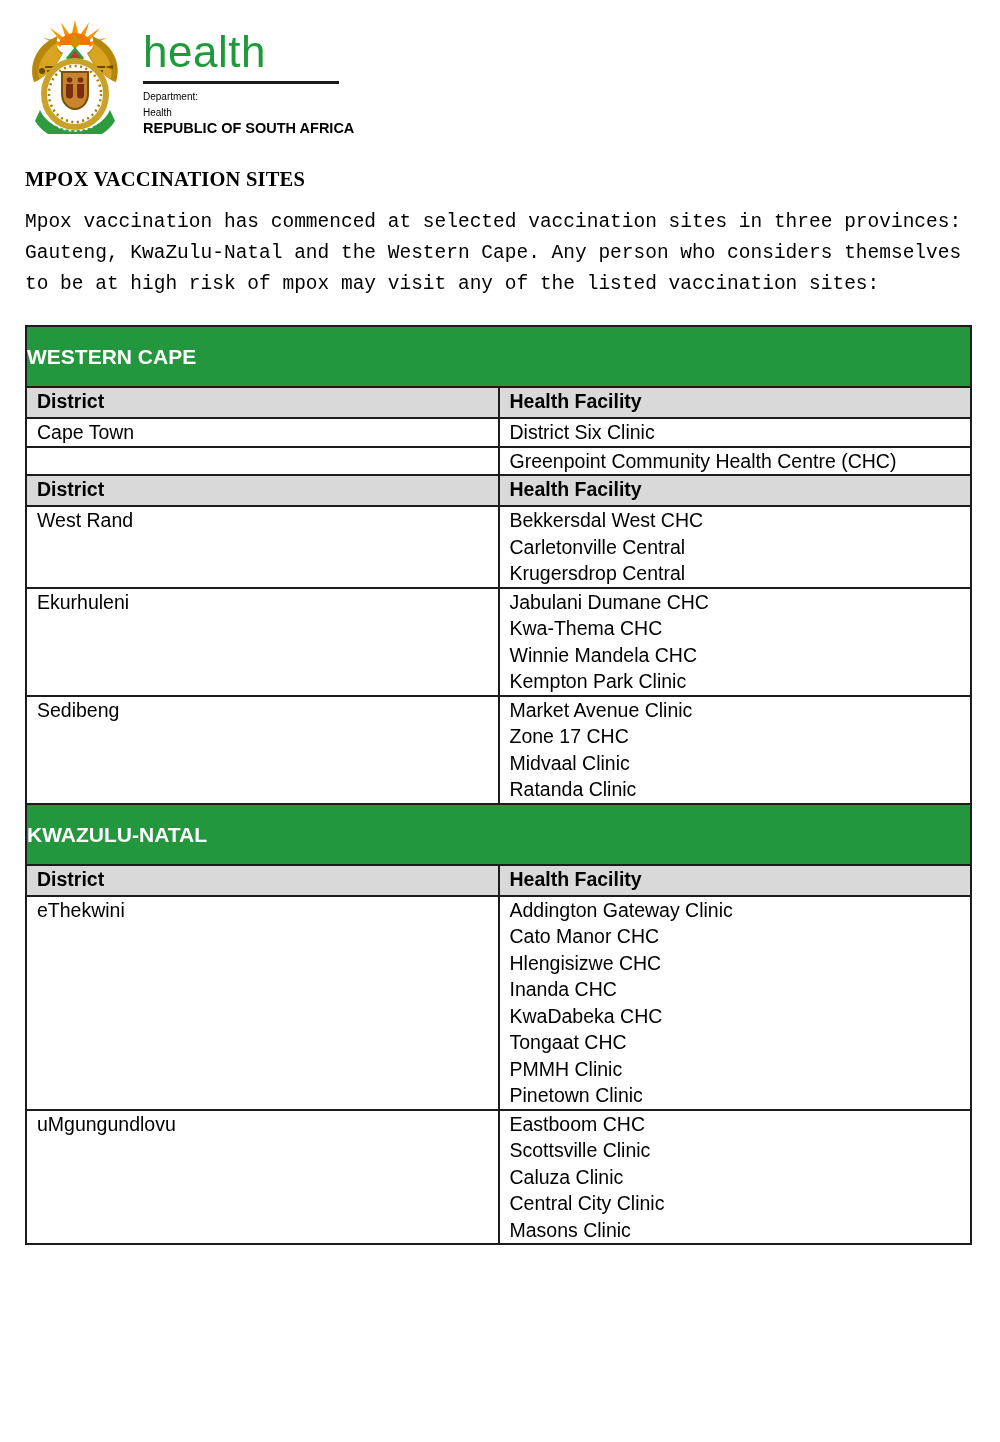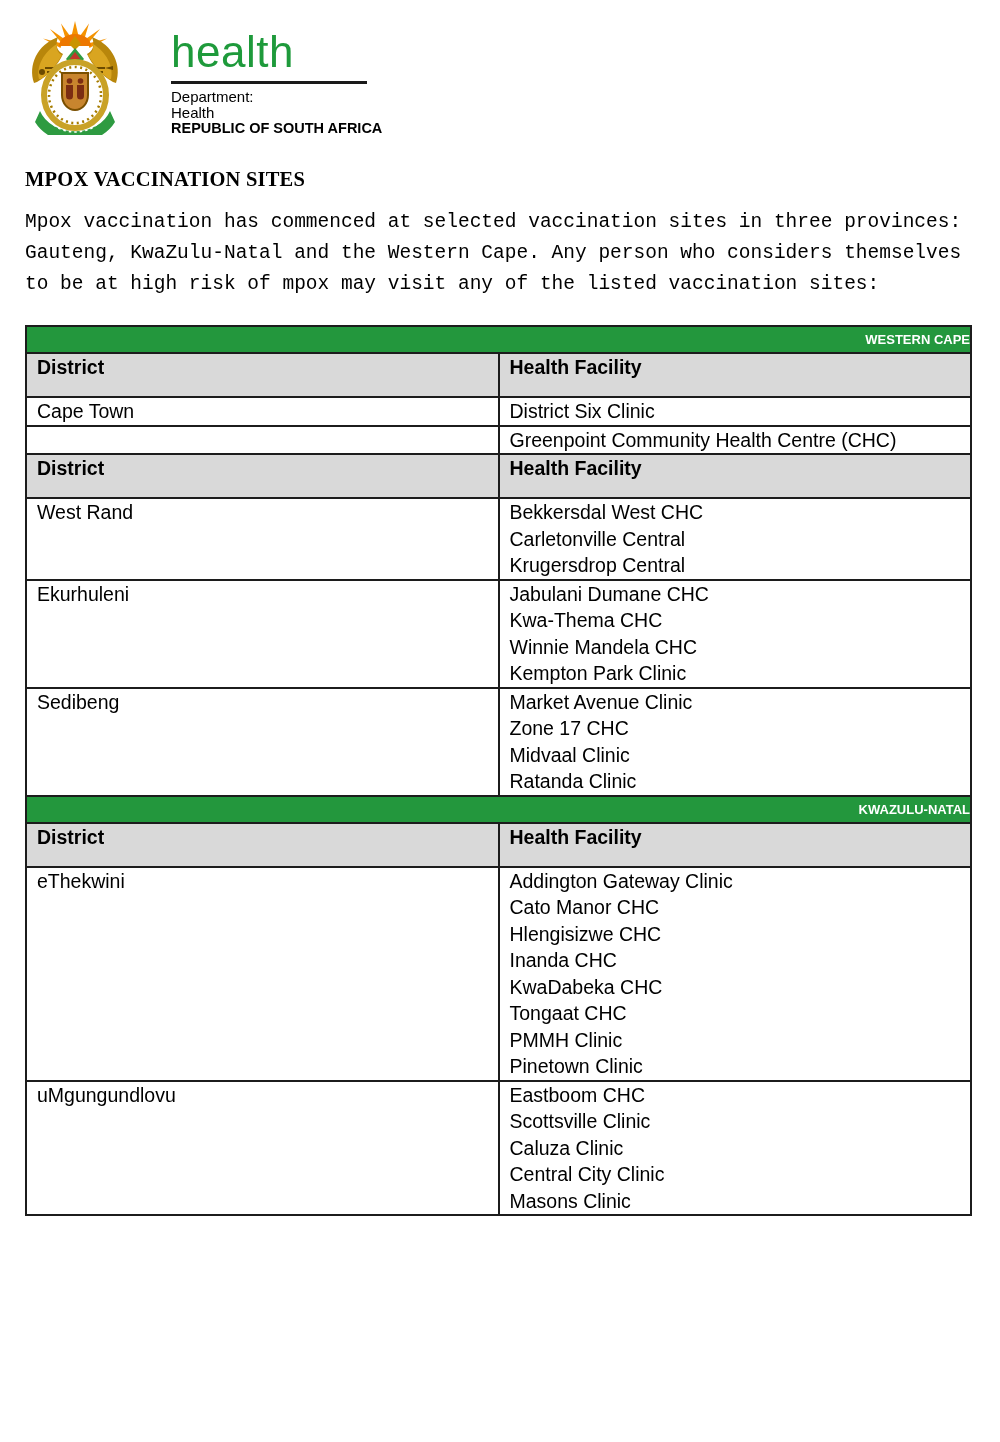--- a/index.html
+++ b/index.html
@@ -13,35 +13,35 @@
   html, body {
     margin: 0; padding: 0;
     width: 1000px; height: 1442px;
     background: #ffffff;
     color: #000000;
     font-family: "Liberation Sans", sans-serif;
   }
   .page { padding: 12px 28px 0 25px; }
 
   
-  .logo-row { display: flex; align-items: center; gap: 28px; }
+  .logo-row { display: flex; align-items: flex-start; }
   .emblem { width: 100px; height: 118px; flex: 0 0 auto; margin-top: 4px; }
   .brand-block { margin-left: 18px; padding-top: 18px; }
   .brand {
     font-size: 44px;
     line-height: 44px;
     color: var(--brand-green);
     letter-spacing: 0.5px;
   }
   .brand-rule {
     width: 196px; height: 3px;
     background: #1a1a1a;
     margin: 7px 0 5px 0;
   }
-  .dept { font-size: 15px; line-height: 15.5px; }
+  .dept { font-size: 10px; line-height: 15.5px; }
   .country { font-size: 14.5px; line-height: 16px; font-weight: bold; }
 
   
   .doc-title {
     margin: 32px 0 0 0;
     font-size: 20.5px;
     font-weight: bold;
     letter-spacing: 0.2px;
     font-family: Liberation Serif, serif;
   }
@@ -66,30 +66,30 @@
     vertical-align: top;
     padding: 0 10px;
     line-height: 26.5px;
     overflow: hidden;
   }
   td.col-district { width: 387px; }
   tr.province-row td {
     background: var(--section-header-bg);
     color: var(--section-header-text);
     font-weight: bold;
-    font-size: 13px;
-    text-align: right;
+    font-size: 21px;
+    text-align: left;
     line-height: 23px;
-    padding: 1px 0;
+    padding: 18px 0;
   }
   tr.colhead-row td {
     background: var(--column-header-bg);
     font-weight: bold;
     line-height: 24px;
-    padding-top: 1px; padding-bottom: 17px;
+    padding-top: 1px; padding-bottom: 4px;
   }
   td.facility-cell .facility-line { white-space: nowrap; }
 </style>
 </head>
 <body>
 
 <div class="page">
 
   <header class="logo-row">
     <svg class="emblem" viewBox="0 0 100 118" aria-hidden="true">

